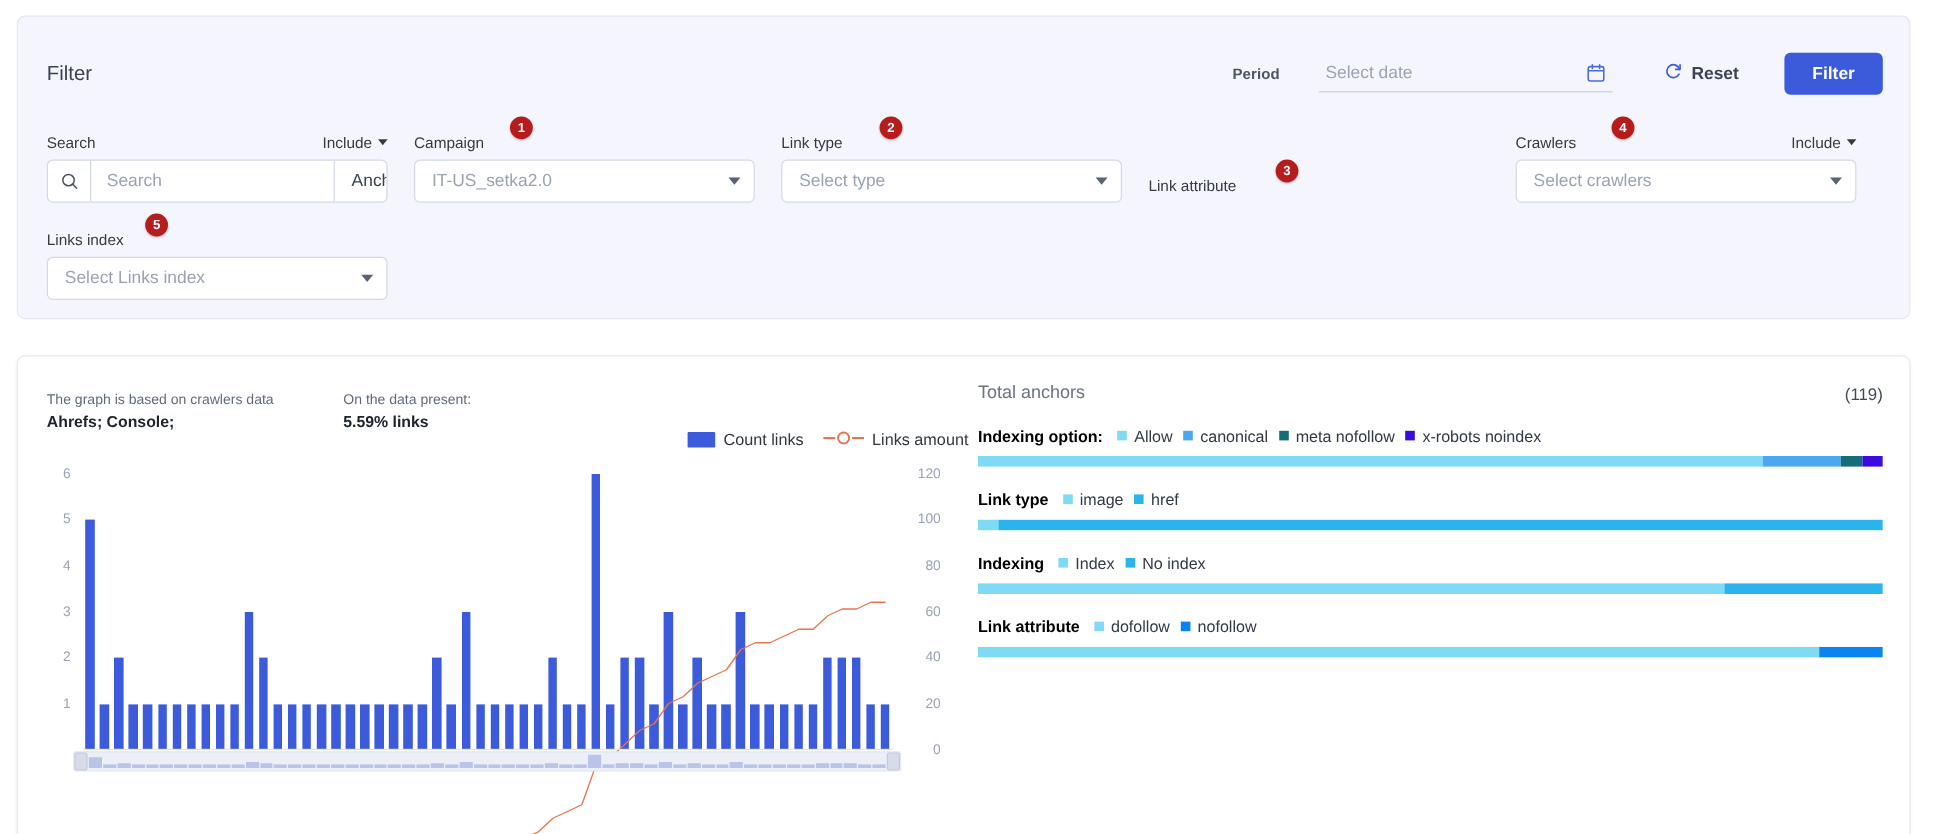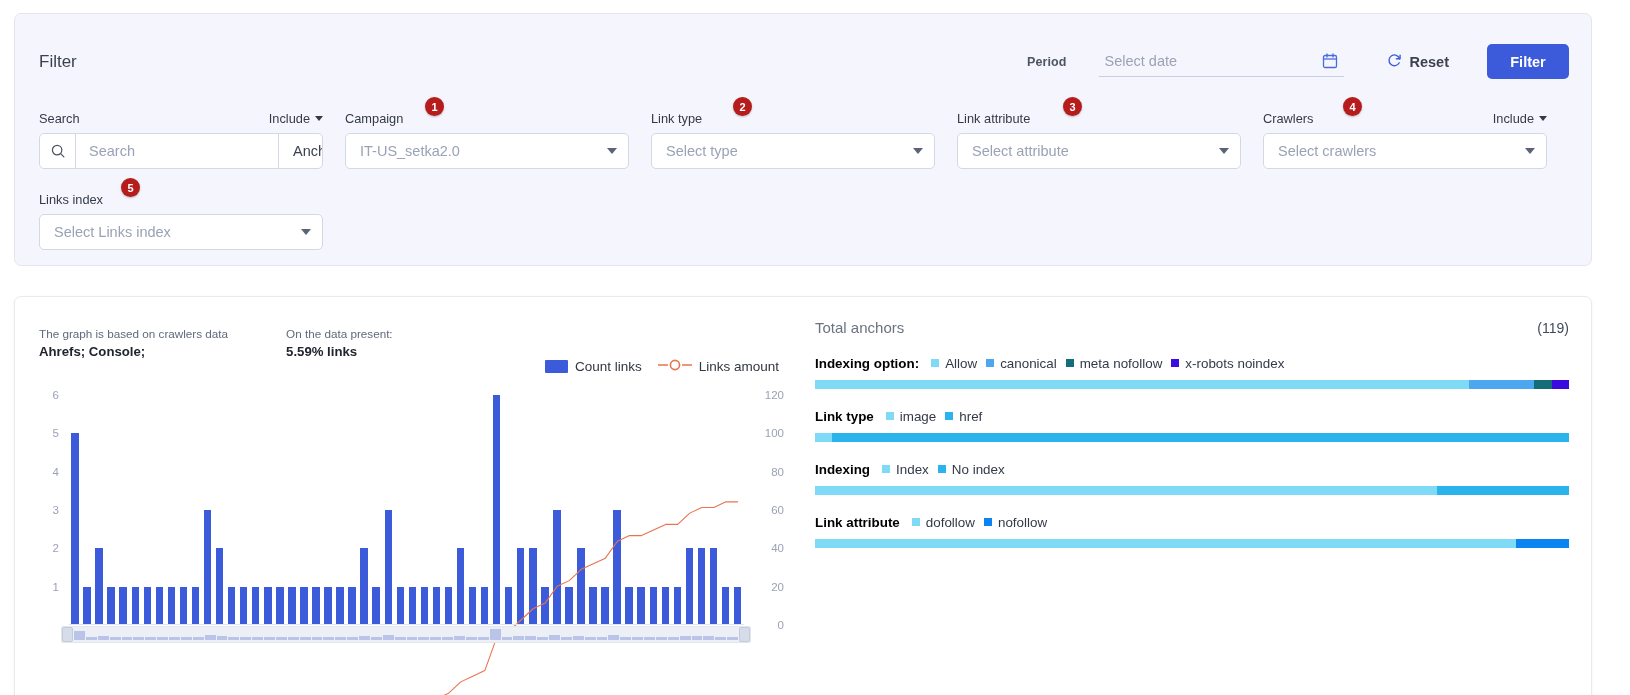--- a/index.html
+++ b/index.html
@@ -126,21 +126,21 @@
     background: #fff;
     border: 1px solid #e8eaf0;
     border-radius: 7px;
     box-shadow: 0 1px 3px rgba(20,25,60,.06);
   }
   .note-wrap { position: absolute; left: 24px; top: 28px; display: flex; gap: 58px; }
   .note .n1 { font-size: 11.7px; color: #616a7c; line-height: 17px; }
   .note .n2 { font-size: 13.2px; color: #20242e; font-weight: 700; line-height: 19px; }
 
   .legend {
-    position: absolute; right: 812px; top: 62px;
+    position: absolute; right: 784px; top: 62px;
     display: flex; align-items: center; gap: 16px;
   }
   .legend .item { display: flex; align-items: center; gap: 7px; font-size: 13.5px; color: #31363f; }
   .sw-bar { width: 23px; height: 13px; background: #3b5bdb; border-radius:1px; }
 
   
   .plot { position: absolute; left: 24px; top: 98px; width: 745px; height: 260px; }
   .ytick, .y2tick {
     position: absolute; font-size: 11.5px; color: #9aa2b4;
     transform: translateY(-50%);
@@ -272,24 +272,20 @@
             <span class="ph">Select type</span>
             <span class="caret"></span>
           </div>
         </div>
 
         <div class="fg" style="width:284px; margin-left:22px;">
           <div class="fg-lab">
             <span class="lbl">Link attribute</span>
             <span class="badge" style="left:106px;">3</span>
           </div>
-          <div class="ctrl">
-            <span class="ph">Select attribute</span>
-            <span class="caret"></span>
-          </div>
         </div>
 
         <div class="fg" style="width:284px; margin-left:22px;">
           <div class="fg-lab">
             <span class="lbl">Crawlers</span>
             <span class="badge" style="left:80px;">4</span>
             <span class="include-tog">
               <span>Include</span>
               <span style="width:0;height:0;border-left:4px solid transparent;border-right:4px solid transparent;border-top:5px solid #333a47;display:inline-block;"></span>
             </span>

